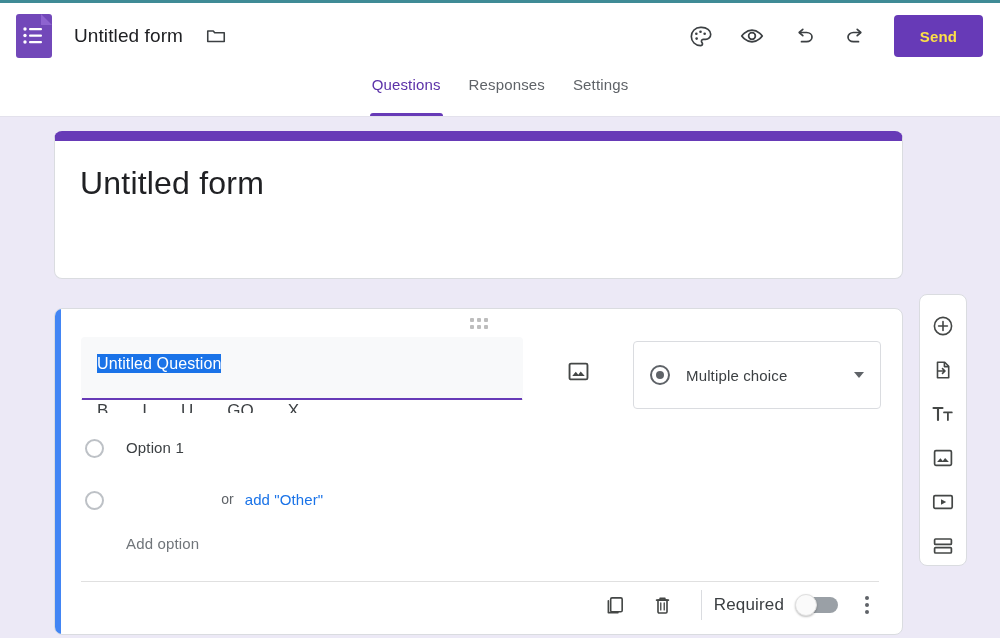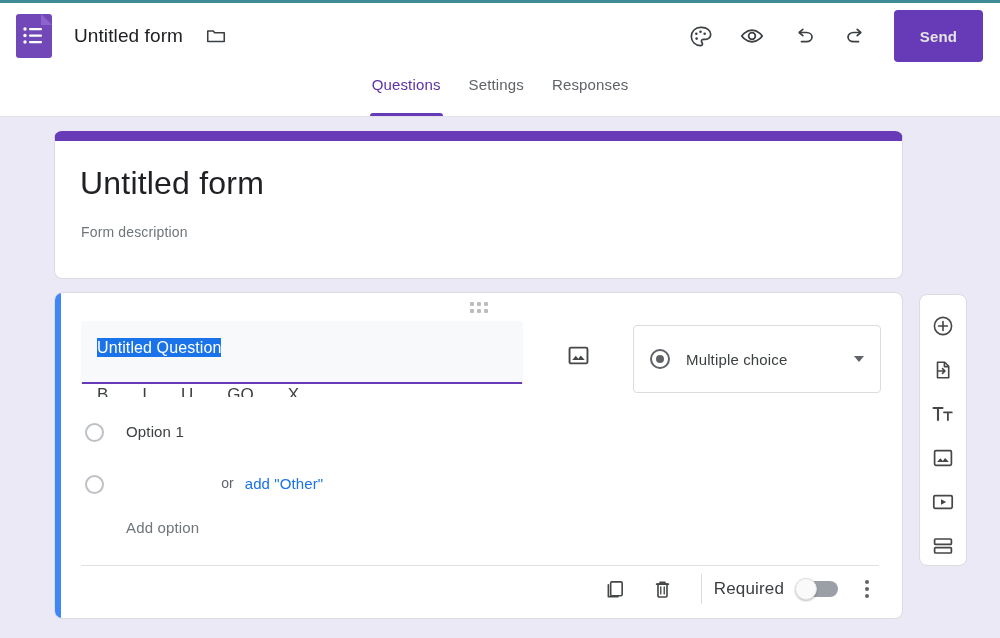--- a/index.html
+++ b/index.html
@@ -64,23 +64,23 @@
   .hdr-icon {
     width: 40px; height: 40px;
     display: flex; align-items: center; justify-content: center;
     border-radius: 50%;
     cursor: pointer;
     margin-right: 12px;
   }
 
   .send-btn {
     margin-right: 17px; margin-left: 6px;
-    height: 52px; min-width: 89px;
+    height: 42px; min-width: 89px;
     background: #673ab7;
-    color: #e5e5e5;
+    color: #fde047;
     border: none; border-radius: 4px;
     font-size: 15px; font-weight: bold;
     letter-spacing: .2px;
     cursor: pointer;
     font-family: "Liberation Sans", sans-serif;
   }
 
   
   .tabbar {
     position: absolute; top: 69px; left: 0;
@@ -132,21 +132,21 @@
   }
   .form-desc {
     margin: 22px 0 0 26px;
     font-size: 14px;
     color: #70757a;
     letter-spacing: .15px;
   }
 
   
   .q-card {
-    position: absolute; left: 54px; top: 174px;
+    position: absolute; left: 54px; top: 190px;
     width: 849px; height: 327px;
     background: #ffffff;
     border: 1px solid #dadce0;
     border-radius: 8px;
     overflow: hidden;
   }
   .q-accent {
     position: absolute; left: 0; top: 0;
     width: 6px; height: 100%;
     background: #4285f4;
@@ -413,29 +413,28 @@
         <path d="M16 8.5H9.4C6.4 8.5 4 10.5 4 13.1s2.4 4.6 5.4 4.6h5.1" fill="none" stroke="#3c4043" stroke-width="1.7" stroke-linecap="round"></path>
         <path d="M13.2 5.3l3.6 3.2-3.6 3.2" fill="none" stroke="#3c4043" stroke-width="1.7" stroke-linecap="round" stroke-linejoin="round"></path>
       </svg>
     </div>
 
     <button class="send-btn">Send</button>
   </div>
 
   <div class="tabbar">
     <div class="tab active">Questions</div>
+    <div class="tab">Responses</div>
     <div class="tab">Settings</div>
-    <div class="tab">Responses</div>
   </div>
 
   <div class="body-area">
 
     <div class="form-card">
       <div class="form-title">Untitled form</div>
-      <div class="form-desc">Form description</div>
     </div>
 
     <div class="q-card">
       <div class="q-accent"></div>
 
       <div class="drag-dots">
         <div class="grid">
           <i></i>
             <i></i>
             <i></i>

